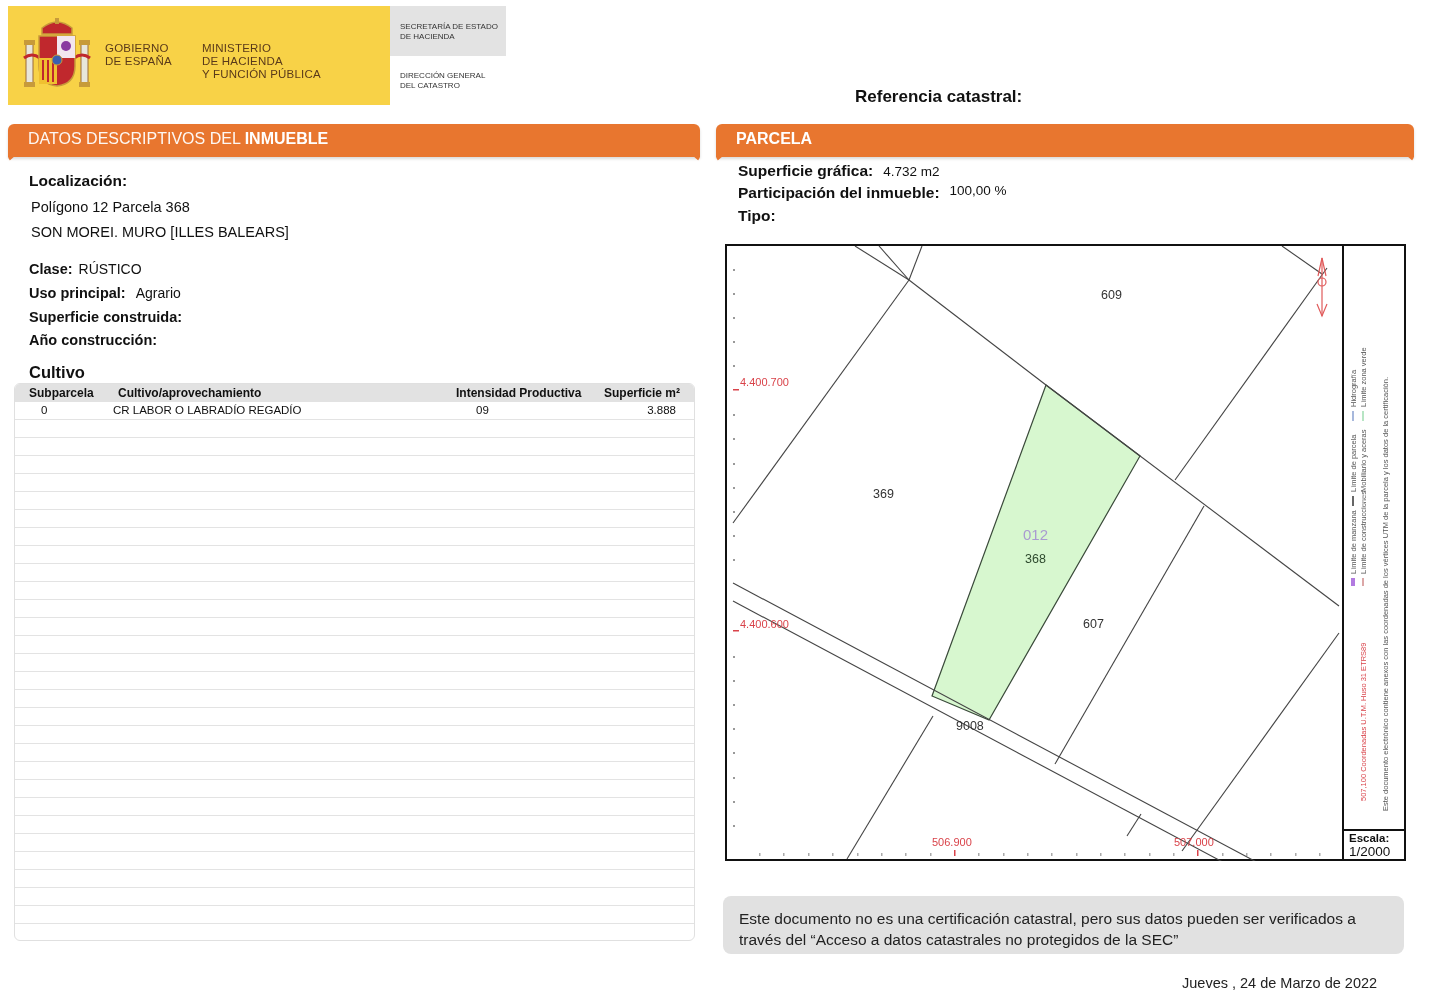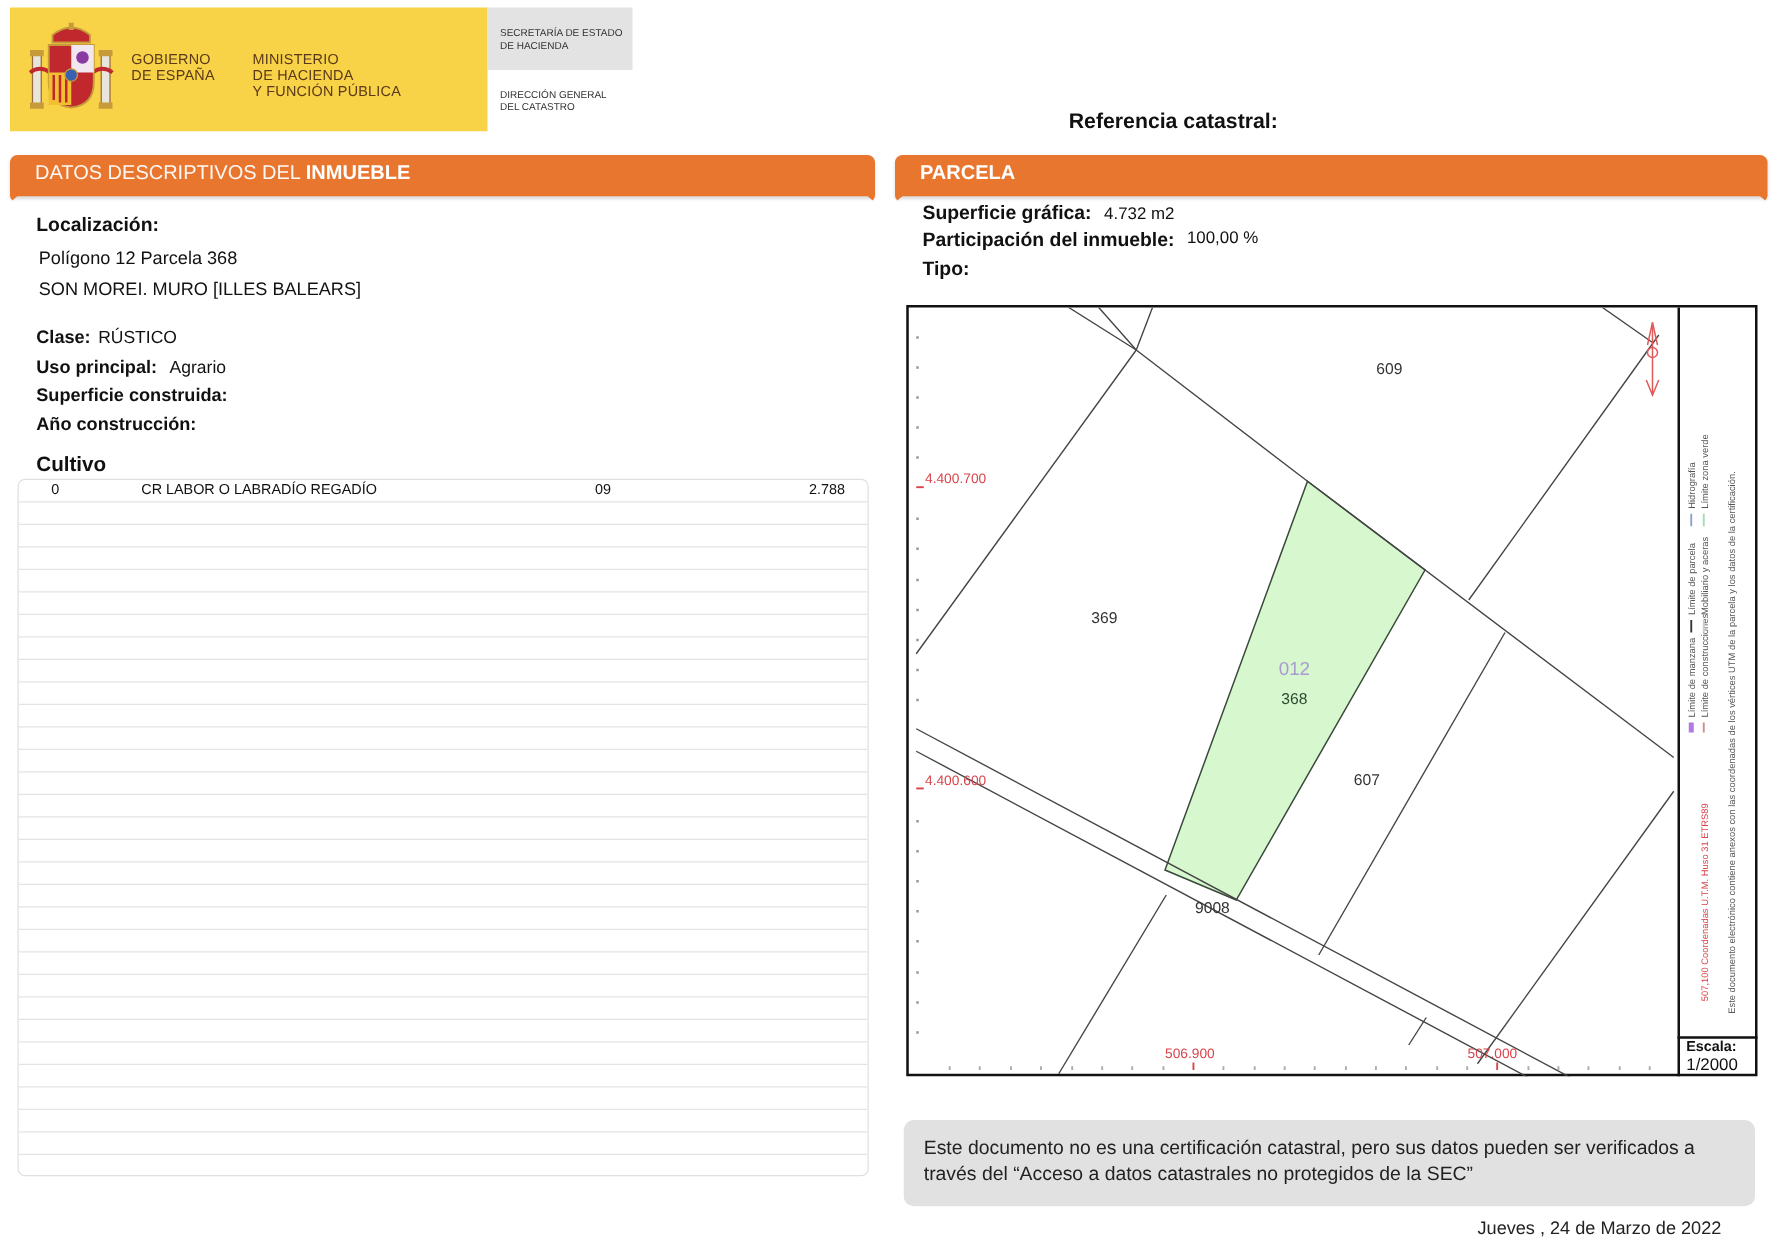--- a/index.html
+++ b/index.html
@@ -49,21 +49,21 @@
   .pfield .k { font-weight: bold; }
   .pfield .v { font-size: 13.5px; }
 
   .map { position: absolute; left: 725px; top: 244px; width: 681px; height: 617px; border: 2px solid #111; background: #fff; padding-left: 20px; }
   .map svg { position: absolute; left: 0; top: 0; }
   .legend-col { position: absolute; left: 615px; top: 0; width: 64px; height: 583px; border-left: 2px solid #111; }
   .scale-box { position: absolute; left: 615px; top: 583px; width: 64px; height: 32px; border-left: 2px solid #111; border-top: 2px solid #111; padding: 1px 0 0 5px; }
   .scale-label { font-size: 11.5px; font-weight: bold; display: block; line-height: 12px; }
   .scale-value { font-size: 13.5px; display: block; line-height: 15px; }
 
-  .notice { position: absolute; left: 723px; top: 896px; width: 681px; height: 69px; background: #e1e1e1; border-radius: 8px; padding: 12px 16px; font-size: 15.5px; line-height: 21px; color: #222; }
+  .notice { position: absolute; left: 723px; top: 896px; width: 681px; height: 58px; background: #e1e1e1; border-radius: 8px; padding: 12px 16px; font-size: 15.5px; line-height: 21px; color: #222; }
   .date { position: absolute; left: 1182px; top: 975px; font-size: 14.5px; color: #222; }
 </style>
 </head>
 <body>
 
 <div class="logo-block">
   <div class="logo-yellow"></div>
   <div class="logo-grey"></div>
   <svg class="coat" viewBox="0 0 70 72">
     <rect x="4" y="26" width="7" height="40" fill="#e8e6dc" stroke="#9a6b3a" stroke-width="1"></rect>
@@ -131,25 +131,31 @@
   <span class="v"></span>
 </div>
 <div class="field" style="top:332px">
   <span class="k">Año construcción:</span>
   <span class="v"></span>
 </div>
 
 <div class="cultivo-title">Cultivo</div>
 
 <div class="table">
+  <div class="thead" style="position:relative">
+    <span class="th" style="left:14px">Subparcela</span>
+    <span class="th" style="left:103px">Cultivo/aprovechamiento</span>
+    <span class="th" style="left:441px">Intensidad Productiva</span>
+    <span class="th" style="left:589px">Superficie m²</span>
+  </div>
   <div class="row">
     <span class="cell" style="left:26px">0</span>
     <span class="cell" style="left:98px">CR LABOR O LABRADÍO  REGADÍO</span>
     <span class="cell" style="left:461px">09</span>
-    <span class="cell" style="right:18px">2.788</span>
+    <span class="cell" style="right:18px">3.888</span>
   </div>
   <div id="empty-rows">
       <div class="row"></div>
       <div class="row"></div>
       <div class="row"></div>
       <div class="row"></div>
       <div class="row"></div>
       <div class="row"></div>
       <div class="row"></div>
       <div class="row"></div>

